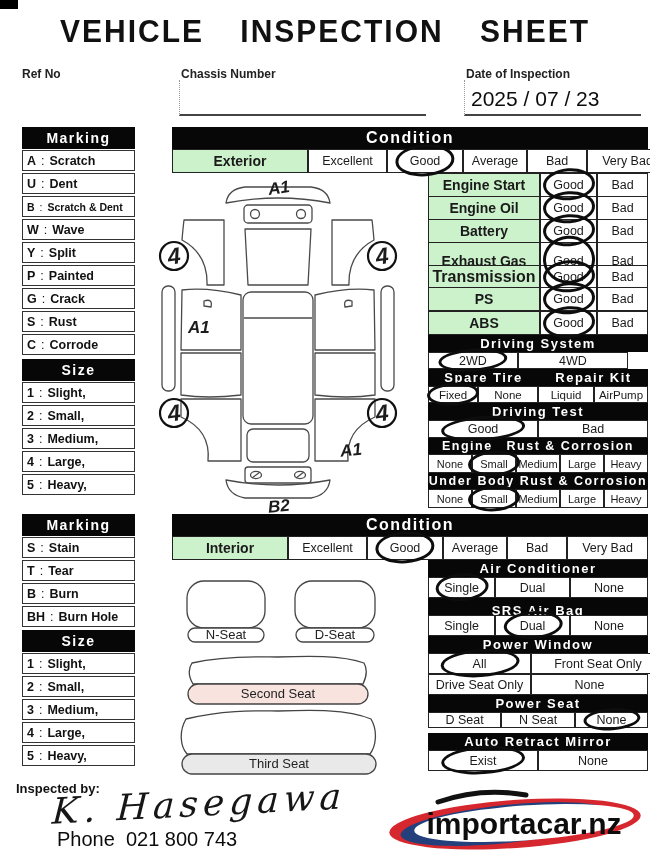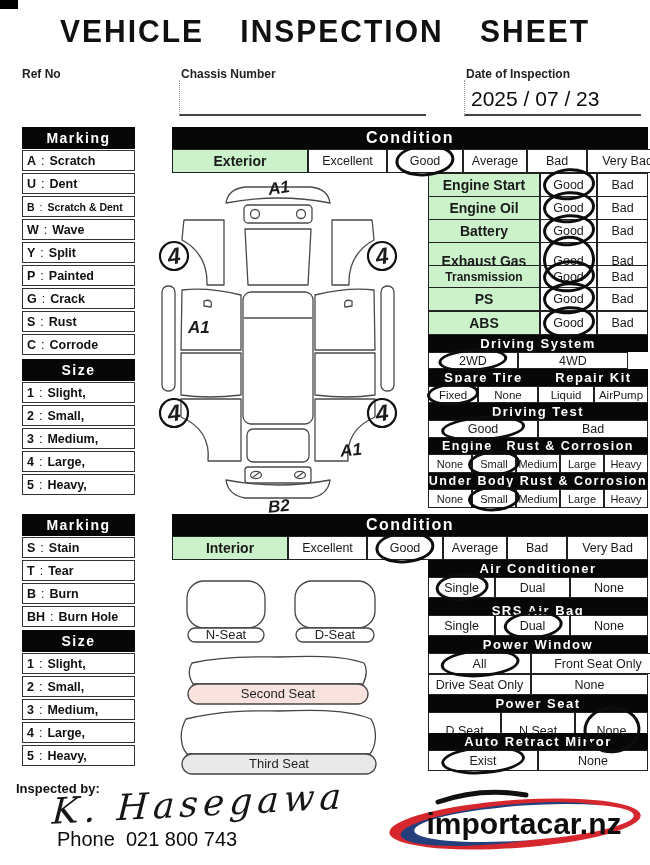--- a/index.html
+++ b/index.html
@@ -136,21 +136,21 @@
     <div class="cell green" style="width:112px">Battery</div>
     <div class="cell circled" style="width:57px">Good</div>
     <div class="cell" style="width:51px">Bad</div>
   </div>
   <div class="row" style="left:428px;top:242px;height:38px">
     <div class="cell green" style="width:112px">Exhaust Gas</div>
     <div class="cell circled" style="width:57px">Good</div>
     <div class="cell" style="width:51px">Bad</div>
   </div>
   <div class="row" style="left:428px;top:265px;height:24px">
-    <div class="cell green" style="width:112px;font-size:12px">Transmission</div>
+    <div class="cell green" style="width:112px;font-size:16px">Transmission</div>
     <div class="cell circled" style="width:57px">Good</div>
     <div class="cell" style="width:51px">Bad</div>
   </div>
   <div class="row" style="left:428px;top:287px;height:24px">
     <div class="cell green" style="width:112px">PS</div>
     <div class="cell circled" style="width:57px">Good</div>
     <div class="cell" style="width:51px">Bad</div>
   </div>
   <div class="row" style="left:428px;top:311px;height:24px">
     <div class="cell green" style="width:112px">ABS</div>
@@ -323,21 +323,21 @@
   <div class="row" style="left:428px;top:653px;height:21px">
     <div class="cell circled" style="width:103px">All</div>
     <div class="cell" style="width:134px">Front Seat Only</div>
   </div>
   <div class="row" style="left:428px;top:674px;height:21px">
     <div class="cell" style="width:103px">Drive Seat Only</div>
     <div class="cell" style="width:117px">None</div>
   </div>
 
   <div class="abs bhdr small" style="left:428px;top:695px;width:220px;height:17px">Power Seat</div>
-  <div class="row" style="left:428px;top:712px;height:37px">
+  <div class="row" style="left:428px;top:712px;height:16px">
     <div class="cell" style="width:73px">D Seat</div>
     <div class="cell" style="width:74px">N Seat</div>
     <div class="cell circled" style="width:73px">None</div>
   </div>
 
   <div class="abs bhdr small" style="left:428px;top:733px;width:220px;height:17px">Auto Retract Mirror</div>
   <div class="row" style="left:428px;top:750px;height:21px">
     <div class="cell circled" style="width:110px">Exist</div>
     <div class="cell" style="width:110px">None</div>
   </div>

